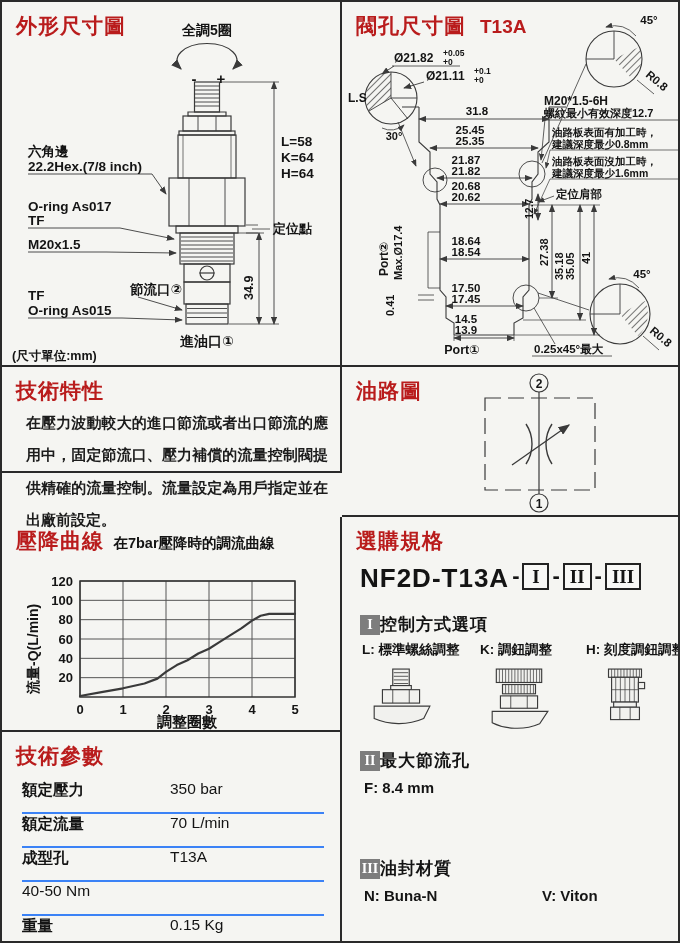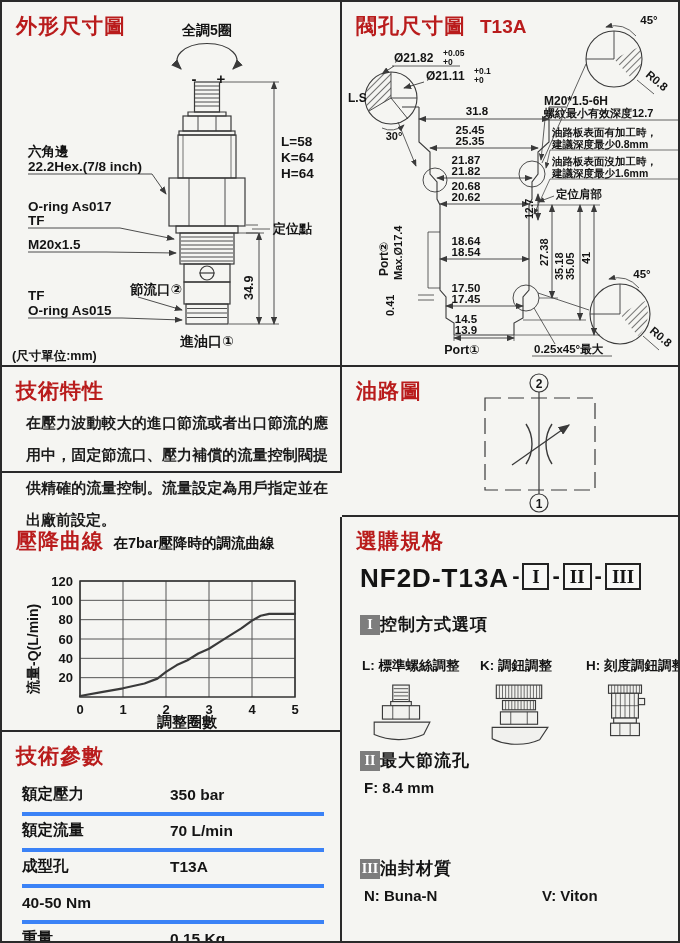--- a/index.html
+++ b/index.html
@@ -31,33 +31,33 @@
     border:2px solid #222;background:#f8f8f6;padding:0 5px;min-width:13px;text-align:center;
     font-family:"Liberation Serif","DejaVu Serif",serif;font-size:19px;font-weight:700;line-height:23px;
   }
   .sec-head{position:absolute;display:flex;align-items:center;}
   .sec-badge{
     width:20px;height:20px;background:#7d7d7d;color:#fff;text-align:center;line-height:20px;
     font-family:"Liberation Serif","DejaVu Serif",serif;font-size:14px;font-weight:700;flex:0 0 auto;
   }
   .sec-label{font-size:17px;font-weight:700;letter-spacing:1px;}
   .opt-row{position:absolute;top:124px;left:20px;display:flex;width:310px;}
-  .opt{display:flex;flex-direction:column;margin-top:16px;}
+  .opt{display:flex;flex-direction:column;}
   .opt-label{font-size:13.5px;font-weight:700;white-space:nowrap;}
   .opt-icon{margin-top:8px;margin-left:8px;position:relative;height:66px;}
   .opt-icon svg{position:static;}
   .sec-value{position:absolute;font-size:15px;font-weight:600;}
   
   .param-rows{position:absolute;top:48px;left:20px;width:302px;}
   .param-row{
-    display:flex;align-items:center;height:29px;border-bottom:4px solid #3b82f6;
+    display:flex;align-items:flex-start;height:29px;border-bottom:2px solid #3b82f6;
     font-size:15.5px;font-weight:600;padding-bottom:3px;
   }
   .param-label{width:148px;}
-  .param-value{font-weight:700;}
+  .param-value{font-weight:400;}
 </style>
 </head>
 <body>
 
 <div class="page">
 
   <svg width="0" height="0">
     <defs>
       <marker id="arrE" markerWidth="9" markerHeight="7" refX="8" refY="3.5" orient="auto">
         <path d="M0,0 L9,3.5 L0,7 Z" fill="#3a3a3a"></path>

